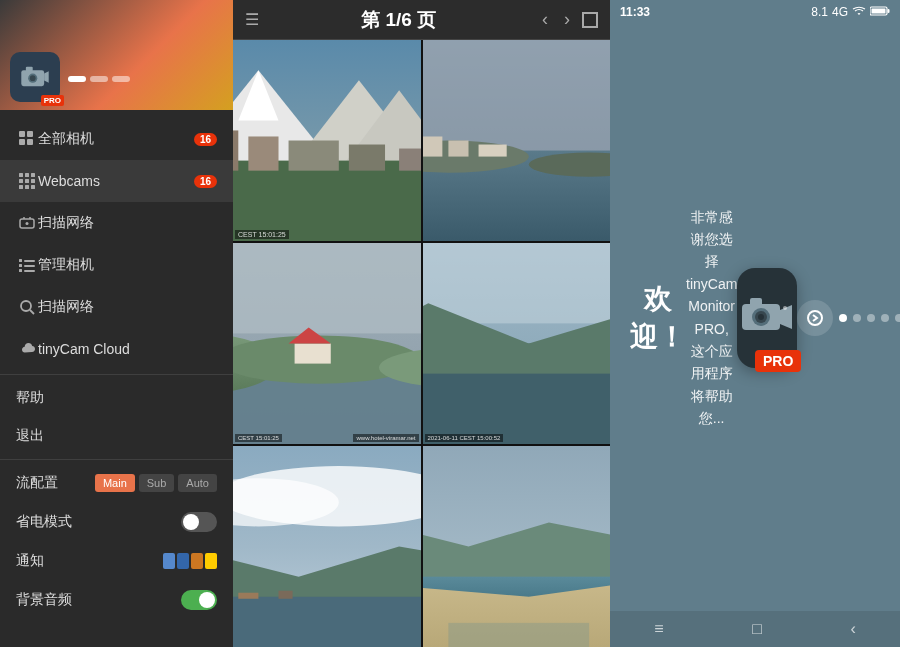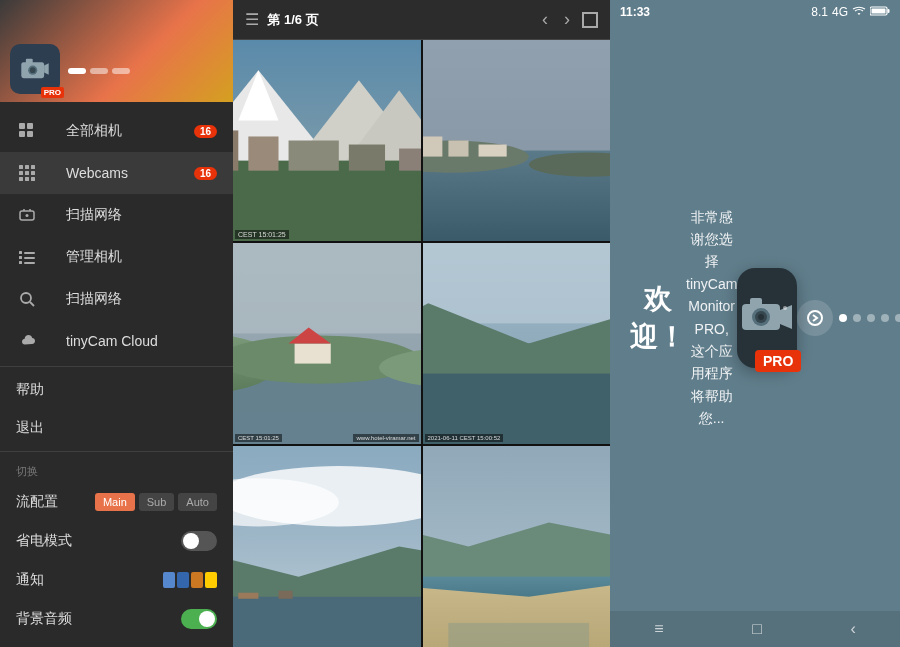--- a/index.html
+++ b/index.html
@@ -90,21 +90,21 @@
     .nav-menu {
       flex: 1;
       padding: 8px 0;
     }
 
     .nav-item {
       display: flex;
       align-items: center;
       padding: 10px 16px;
       cursor: pointer;
-      gap: 28px;
+      gap: 0;
       position: relative;
     }
 
     .nav-item.active {
       background: rgba(255,255,255,0.08);
     }
 
     .nav-icon {
       width: 22px;
       height: 22px;
@@ -225,24 +225,24 @@
     }
 
     .header-menu-icon {
       color: #aaa;
       font-size: 16px;
       cursor: pointer;
     }
 
     .page-indicator {
       color: white;
-      font-size: 13px;
+      font-size: 19px;
       font-weight: bold;
       flex: 1;
-      text-align: left;
+      text-align: center;
     }
 
     .header-btn {
       color: #aaa;
       font-size: 18px;
       cursor: pointer;
       padding: 0 4px;
     }
 
     .grid-icon {
@@ -562,21 +562,20 @@
     <div class="nav-item">
       <span class="nav-label">帮助</span>
     </div>
 
     <div class="nav-item">
       <span class="nav-label">退出</span>
     </div>
 
     <div class="nav-divider"></div>
 
-    <div class="section-label">切换</div>
 
     <div class="nav-item">
       <span class="nav-label">流配置</span>
       <div class="stream-buttons">
         <button class="stream-btn active">Main</button>
         <button class="stream-btn">Sub</button>
         <button class="stream-btn">Auto</button>
       </div>
     </div>
 

